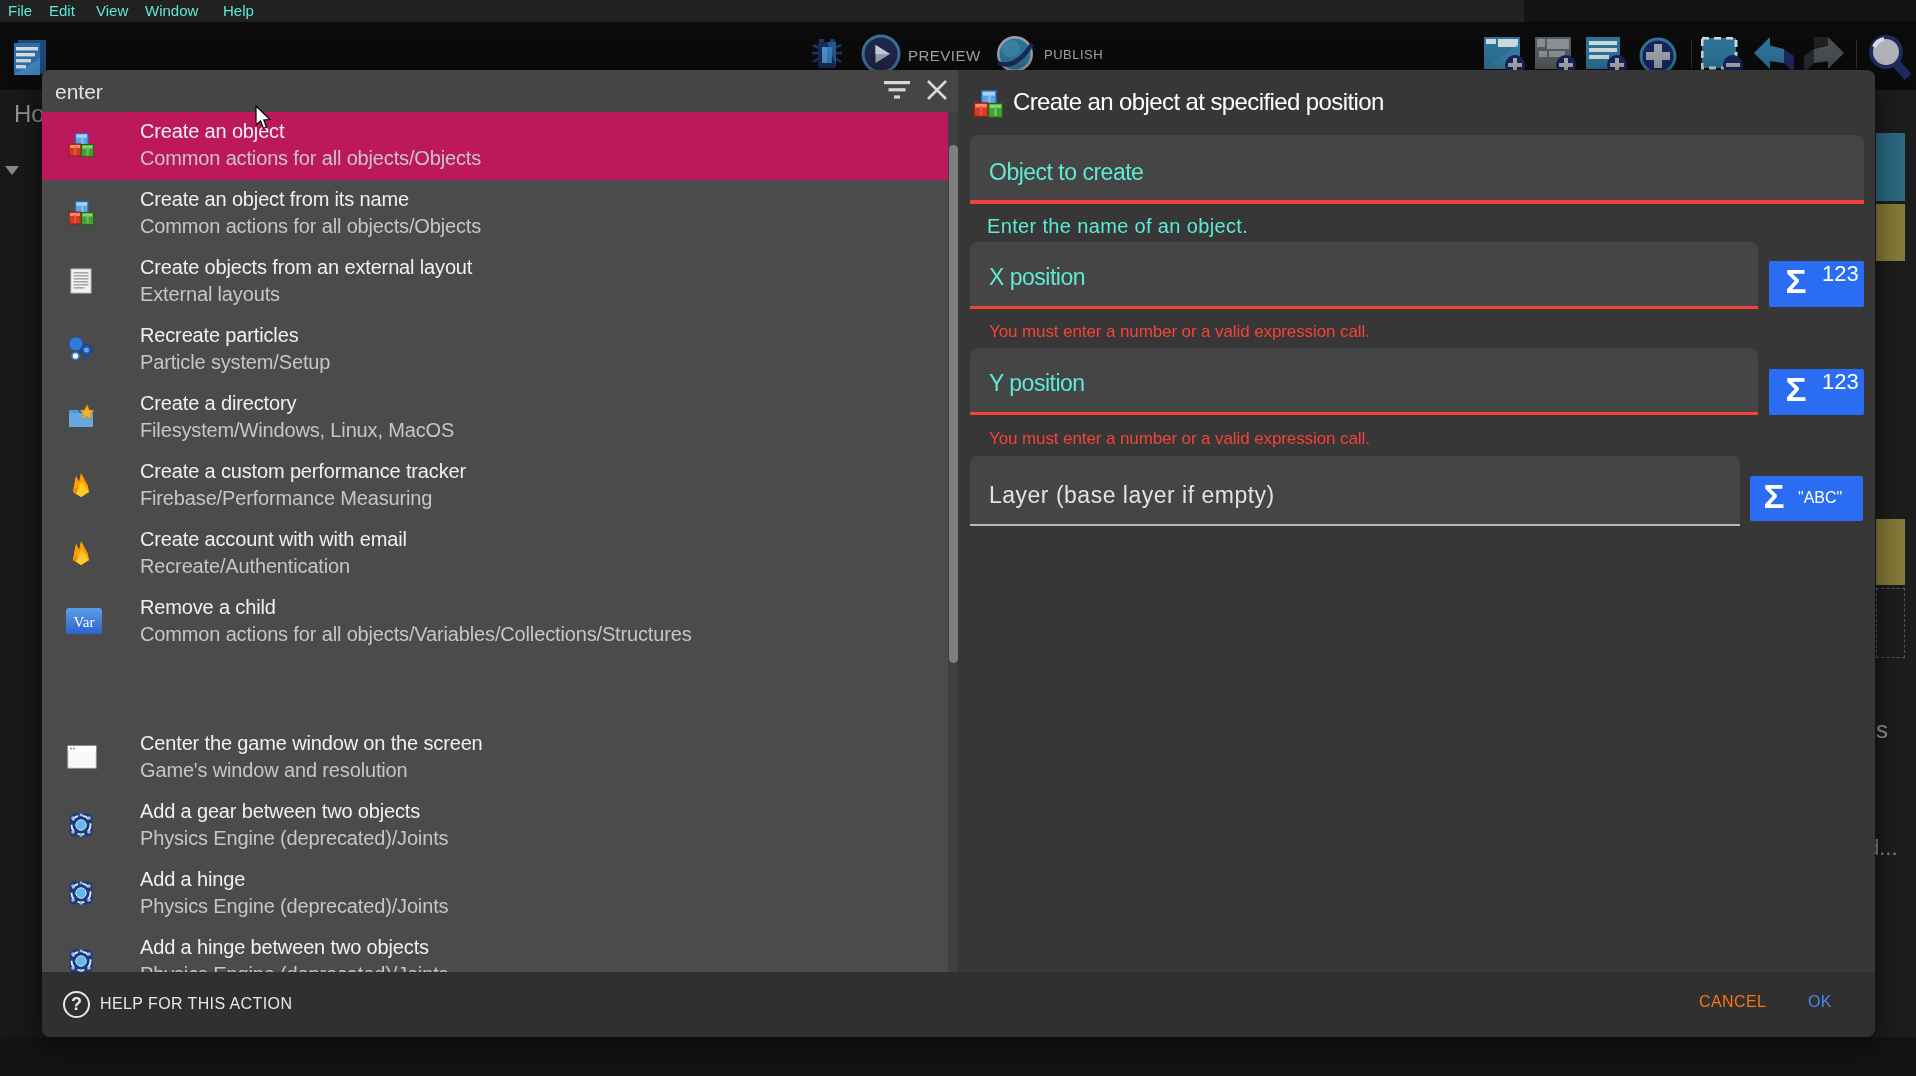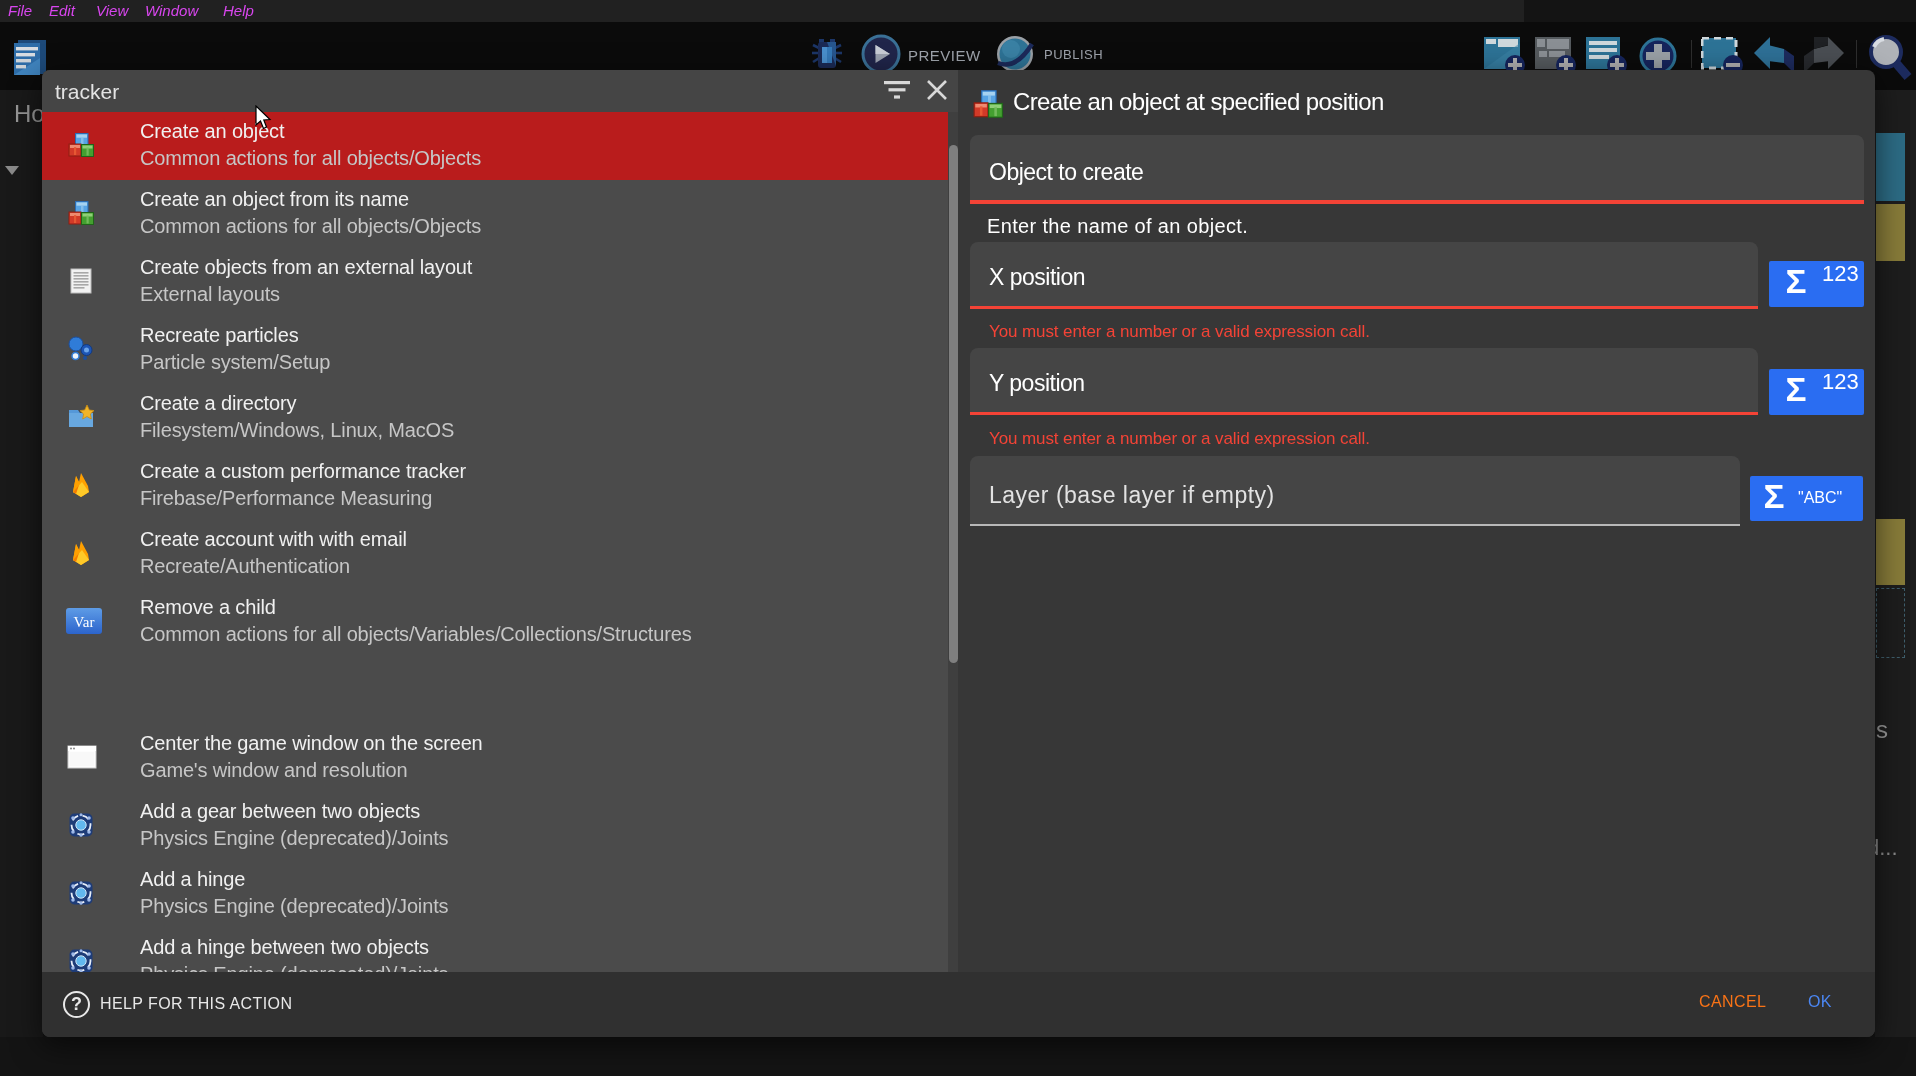--- a/index.html
+++ b/index.html
@@ -1,42 +1,42 @@
 <!DOCTYPE html>
 <html><head>
 <meta charset="utf-8">
 <style>
   * { margin:0; padding:0; box-sizing:border-box; }
   html,body { width:1916px; height:1076px; overflow:hidden; background:#141414;
     font-family:"Liberation Sans", sans-serif; }
   .abs { position:absolute; }
   #stage { position:relative; width:1916px; height:1076px; }
   #menubar { position:absolute; left:0; top:0; width:1524px; height:22px; background:#212121;
-    color:#d946ef; font-size:15px;font-style:italic; }
+    color:#5eead4; font-size:15px; }
   #menubar span { position:absolute; top:2px; }
   #toolbar { position:absolute; left:0; top:22px; width:1916px; height:68px; background:#0b0b0b; }
   #leftstrip { position:absolute; left:0; top:90px; width:43px; height:947px; background:#191919; }
   #rightstrip { position:absolute; left:1875px; top:90px; width:41px; height:947px; background:#1d1d1d; }
   #dialog { position:absolute; left:42px; top:70px; width:1833px; height:967px;
     background:#373737; border-radius:8px; box-shadow:0 8px 30px rgba(0,0,0,.6); }
   #leftpanel { position:absolute; left:0; top:0; width:916px; height:902px; overflow:hidden;
     border-top-left-radius:8px; }
   #lheader { position:absolute; left:0; top:0; width:916px; height:42px; background:#454545; }
   #lheader .t { position:absolute; left:13px; top:10px; font-size:21px; color:#e3e3e3; }
   #rows { position:absolute; left:0; top:42px; width:916px; height:860px; background:#4b4b4b; }
   .row { position:absolute; left:0; width:916px; height:68px; }
-  .row.hov { background:#b91c1c; }
+  .row.hov { background:#be185d; }
   .row .ti { position:absolute; left:98px; top:8px; font-size:20px; letter-spacing:-0.15px; color:#f0f0f0; white-space:pre; }
   .row .su { position:absolute; left:98px; top:35px; font-size:20px; letter-spacing:-0.15px; color:#c6c6c6; white-space:pre; }
   .row svg { position:absolute; }
   #sbar { position:absolute; left:906px; top:42px; width:10px; height:860px; background:#3f3f3f; }
   #sthumb { position:absolute; left:0.5px; top:33px; width:9px; height:518px; border-radius:4.5px; background:#7f7f7f; }
   .ffield { position:absolute; background:#454545; border-radius:8px 8px 0 0; }
   .flabel { position:absolute; font-size:23px; letter-spacing:-0.5px; }
-  .red { color:#ffffff; }
+  .red { color:#5eead4; }
   .redline { position:absolute; height:3px; background:#f44336; }
   .bluebtn { position:absolute; background:#2a6df2; border-radius:2px; color:#fff; }
   .bluebtn .sg { position:absolute; font-size:33px; font-weight:bold; top:2px; transform:scaleX(1.06); }
   .bluebtn .nm { position:absolute; font-size:22px; top:0; }
   #botbar { position:absolute; left:0; top:902px; width:1833px; height:65px; background:#303030;
     border-radius:0 0 8px 8px; }
   .cap { letter-spacing:.4px; font-size:16px; }
   .errtxt { position:absolute; font-size:17px; letter-spacing:-0.1px; color:#f44336; }
 </style>
 </head>
@@ -315,21 +315,21 @@
 <circle cx="5" cy="20" r="1.8" fill="#9db8e8"></circle>
               <circle cx="21" cy="20" r="1.8" fill="#9db8e8"></circle>
 <circle cx="13" cy="2.8" r="1.5" fill="#9db8e8"></circle>
               <circle cx="13" cy="23.2" r="1.5" fill="#9db8e8"></circle>
 </svg>
           <div class="ti">Add a hinge between two objects</div>
             <div class="su">Physics Engine (deprecated)/Joints</div>
           </div>
       </div>
       <div id="lheader">
-          <div class="t">tracker</div>
+          <div class="t">enter</div>
         <svg class="abs" style="left:842px;top:11px" width="26" height="20" viewBox="0 0 26 20" fill="#d8d8d8">
           <rect x="0" y="0" width="26" height="3.2"></rect>
             <rect x="4.5" y="7.2" width="17" height="3.2"></rect>
             <rect x="10" y="14.4" width="6" height="3.2"></rect>
         </svg>
         <svg class="abs" style="left:884px;top:9px" width="22" height="22" viewBox="0 0 22 22">
           <path d="M2 2 L20 20 M20 2 L2 20" stroke="#d8d8d8" stroke-width="2.6"></path>
         </svg>
       </div>
       <div id="sbar">

